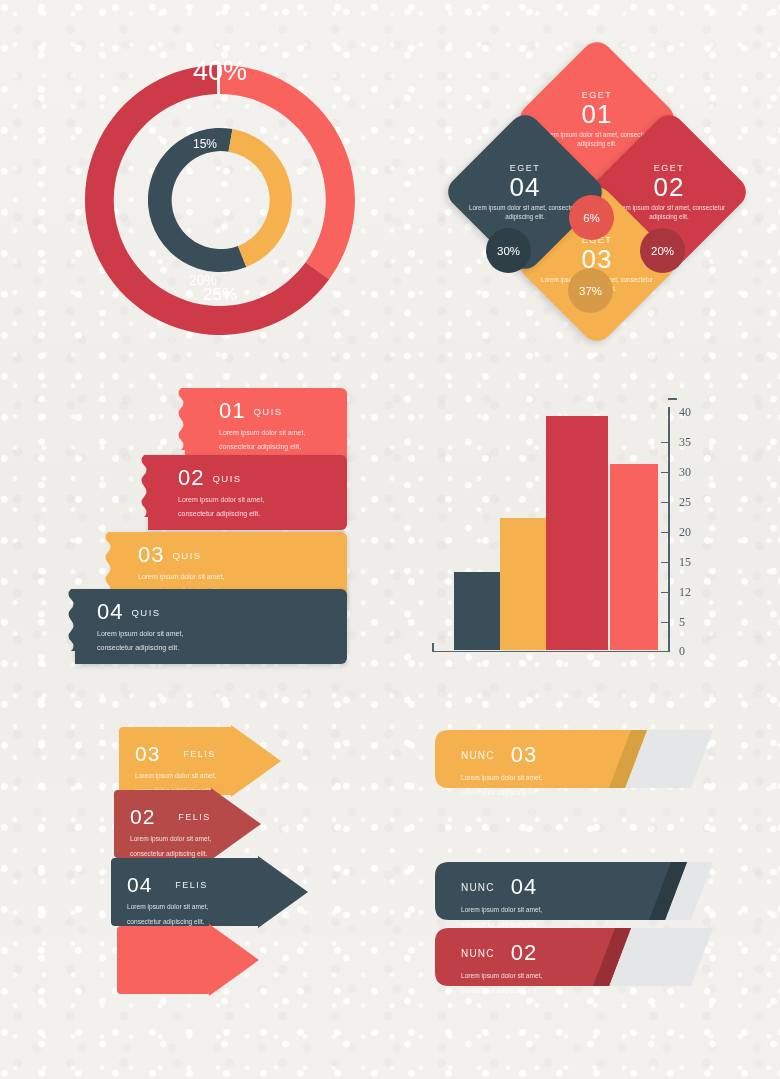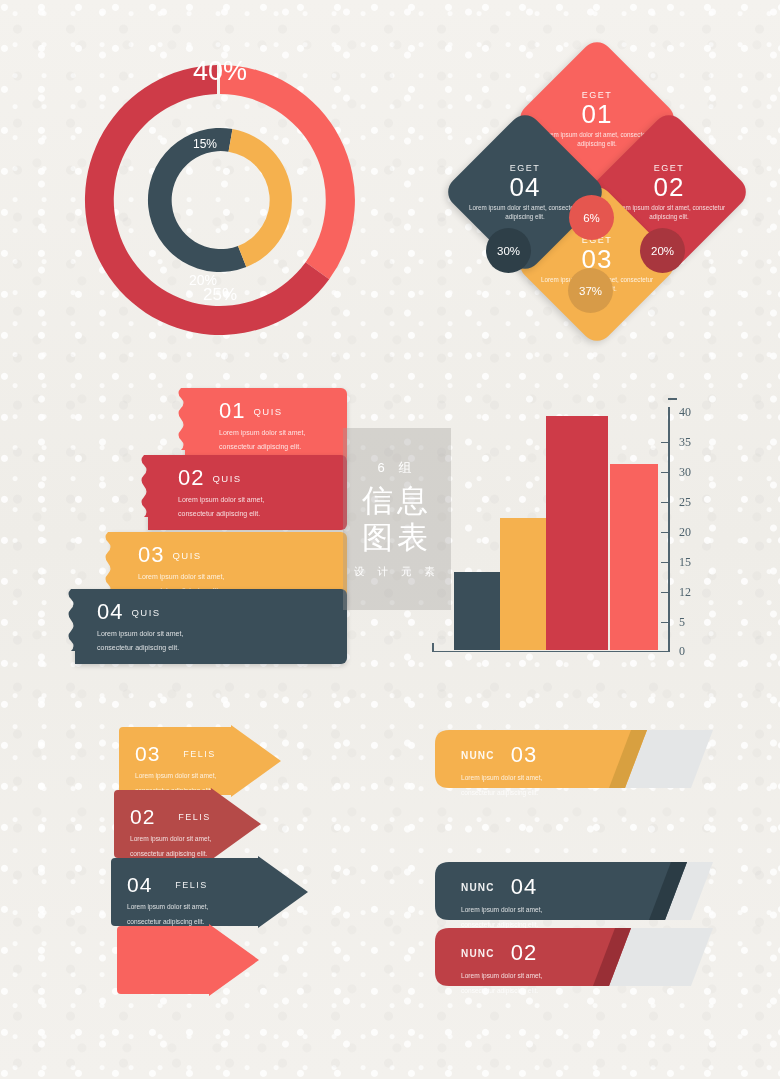--- a/index.html
+++ b/index.html
@@ -131,21 +131,21 @@
     position: absolute; left: 22px; top: 17px;
   }
   .arrow-txt .num { font-size: 21px; display: inline-block; vertical-align: middle; }
   .arrow-txt .kicker { font-size: 9px; display: inline-block; vertical-align: middle; margin-left: 23px; }
   .arrow-txt .lorem { font-size: 6.6px; margin-top: 5px; }
 
   
   #para-block { position: absolute; left: 435px; top: 730px; width: 280px; height: 265px; }
   .para-wrap { position: absolute; left: 0; width: 280px; height: 58px; }
   .para-txt { position: absolute; left: 26px; top: 12px; }
-  .para-txt .kicker { font-size: 10px; display: inline-block; vertical-align: middle; letter-spacing: 1.2px; font-weight: bold; }
+  .para-txt .kicker { font-size: 10px; display: inline-block; vertical-align: middle; letter-spacing: 1.2px; }
   .para-txt .num { font-size: 22px; display: inline-block; vertical-align: middle; margin-left: 16px; }
   .para-txt .lorem { font-size: 6.6px; margin-top: 5px; }
 </style>
 </head>
 <body>
 
 <div id="canvas">
 
   <div id="donut-block">
     <svg id="donut-svg" width="320" height="300" viewBox="0 0 320 300">
@@ -246,26 +246,20 @@
         <path d="M10 0 H5 Q0 5 5 10 Q10 15 5 20 Q0 25 5 31 Q10 37 5 42 Q0 47 5 52 Q10 57 5 62 H10 Z" fill="#3A4E59"></path>
       </svg>
       <div class="btxt" style="left:22px; top:10px;">
         <span class="num">04</span><span class="kicker">QUIS</span>
         <div class="lorem">Lorem ipsum dolor sit amet,</div>
         <div class="lorem">consectetur adipiscing elit.</div>
       </div>
     </div>
   </div>
 
-  <div id="watermark">
-    <div class="wm-top">6 组</div>
-    <div class="wm-big">信息</div>
-    <div class="wm-big">图表</div>
-    <div class="wm-bot">设 计 元 素</div>
-  </div>
 
   <div id="bar-block">
 
     <div class="bar" style="left:24px; width:46px; height:78px; background:#3A4E59;"></div>
     <div class="bar" style="left:70px; width:46px; height:132px; background:#F5B14E;"></div>
     <div class="bar" style="left:116px; width:62px; height:234px; background:#CE3B48;"></div>
     <div class="bar" style="left:180px; width:48px; height:186px; background:#F9635E;"></div>
 
     <div class="axis-line" style="left:2px; bottom:-2px; width:236px; height:1.5px;"></div>
     <div class="axis-line" style="left:2px; bottom:-2px; width:1.5px; height:9px;"></div>

